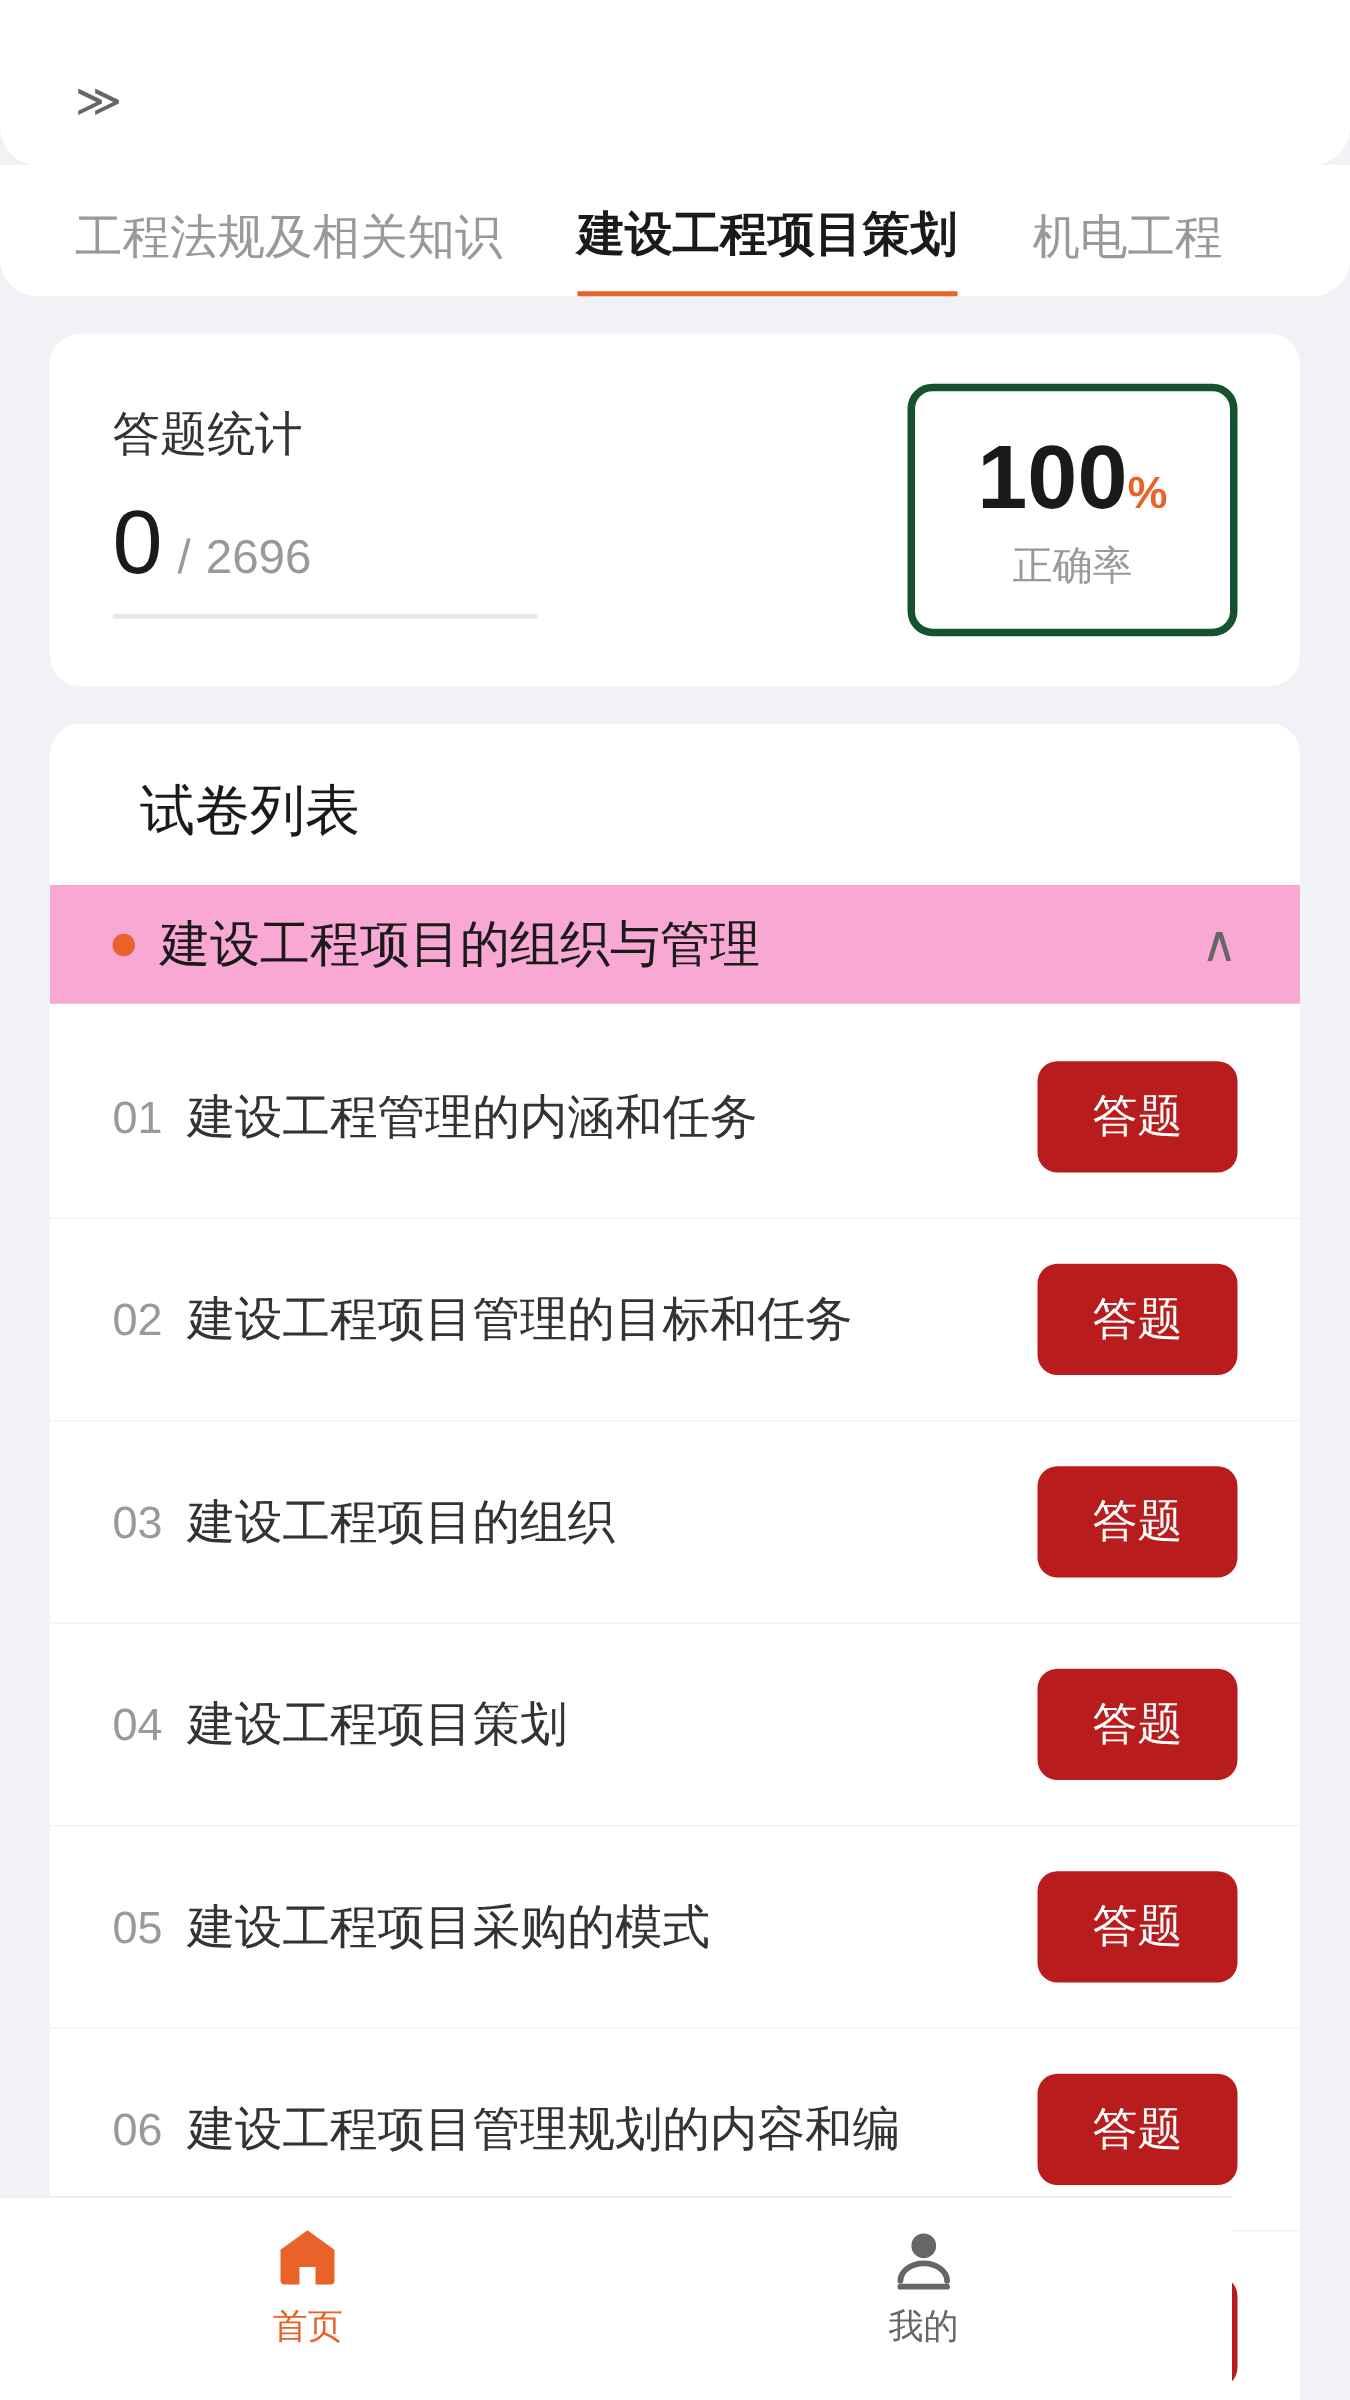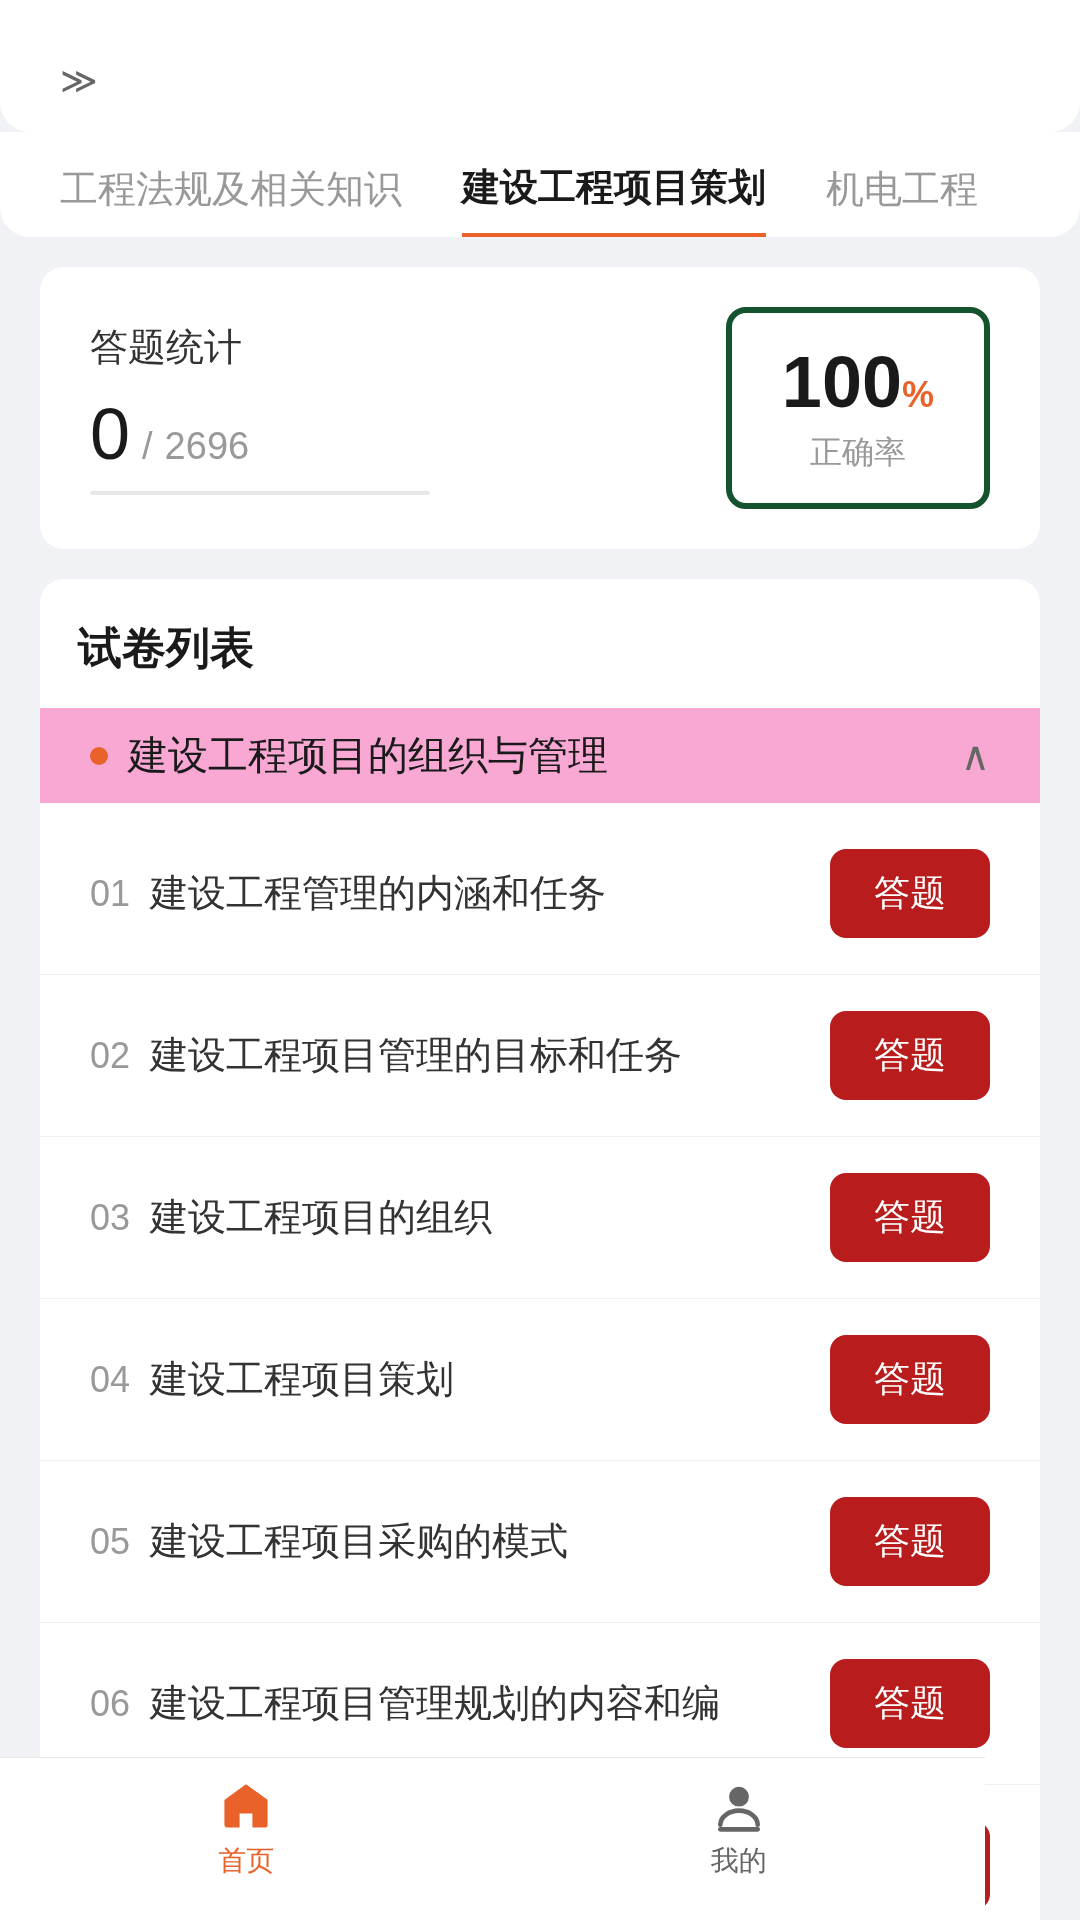--- a/index.html
+++ b/index.html
@@ -157,23 +157,23 @@
     .paper-section {
       margin: 10px 40px 0 40px;
       background: #ffffff;
       border-radius: 24px;
       padding: 40px 0;
       flex: 1;
     }
 
     .section-title {
       font-size: 44px;
-      font-weight: 700;
-      color: #1a1a1a;
-      padding: 0 50px 30px 38px;
+      font-weight: 400;
+      color: #1a1a1a;
+      padding: 0 50px 30px 72px;
     }
 
     
     .category-header {
       display: flex;
       align-items: center;
       justify-content: space-between;
       padding: 20px 50px;
       background: #f9a8d4;
       margin: 0 0 10px 0;

